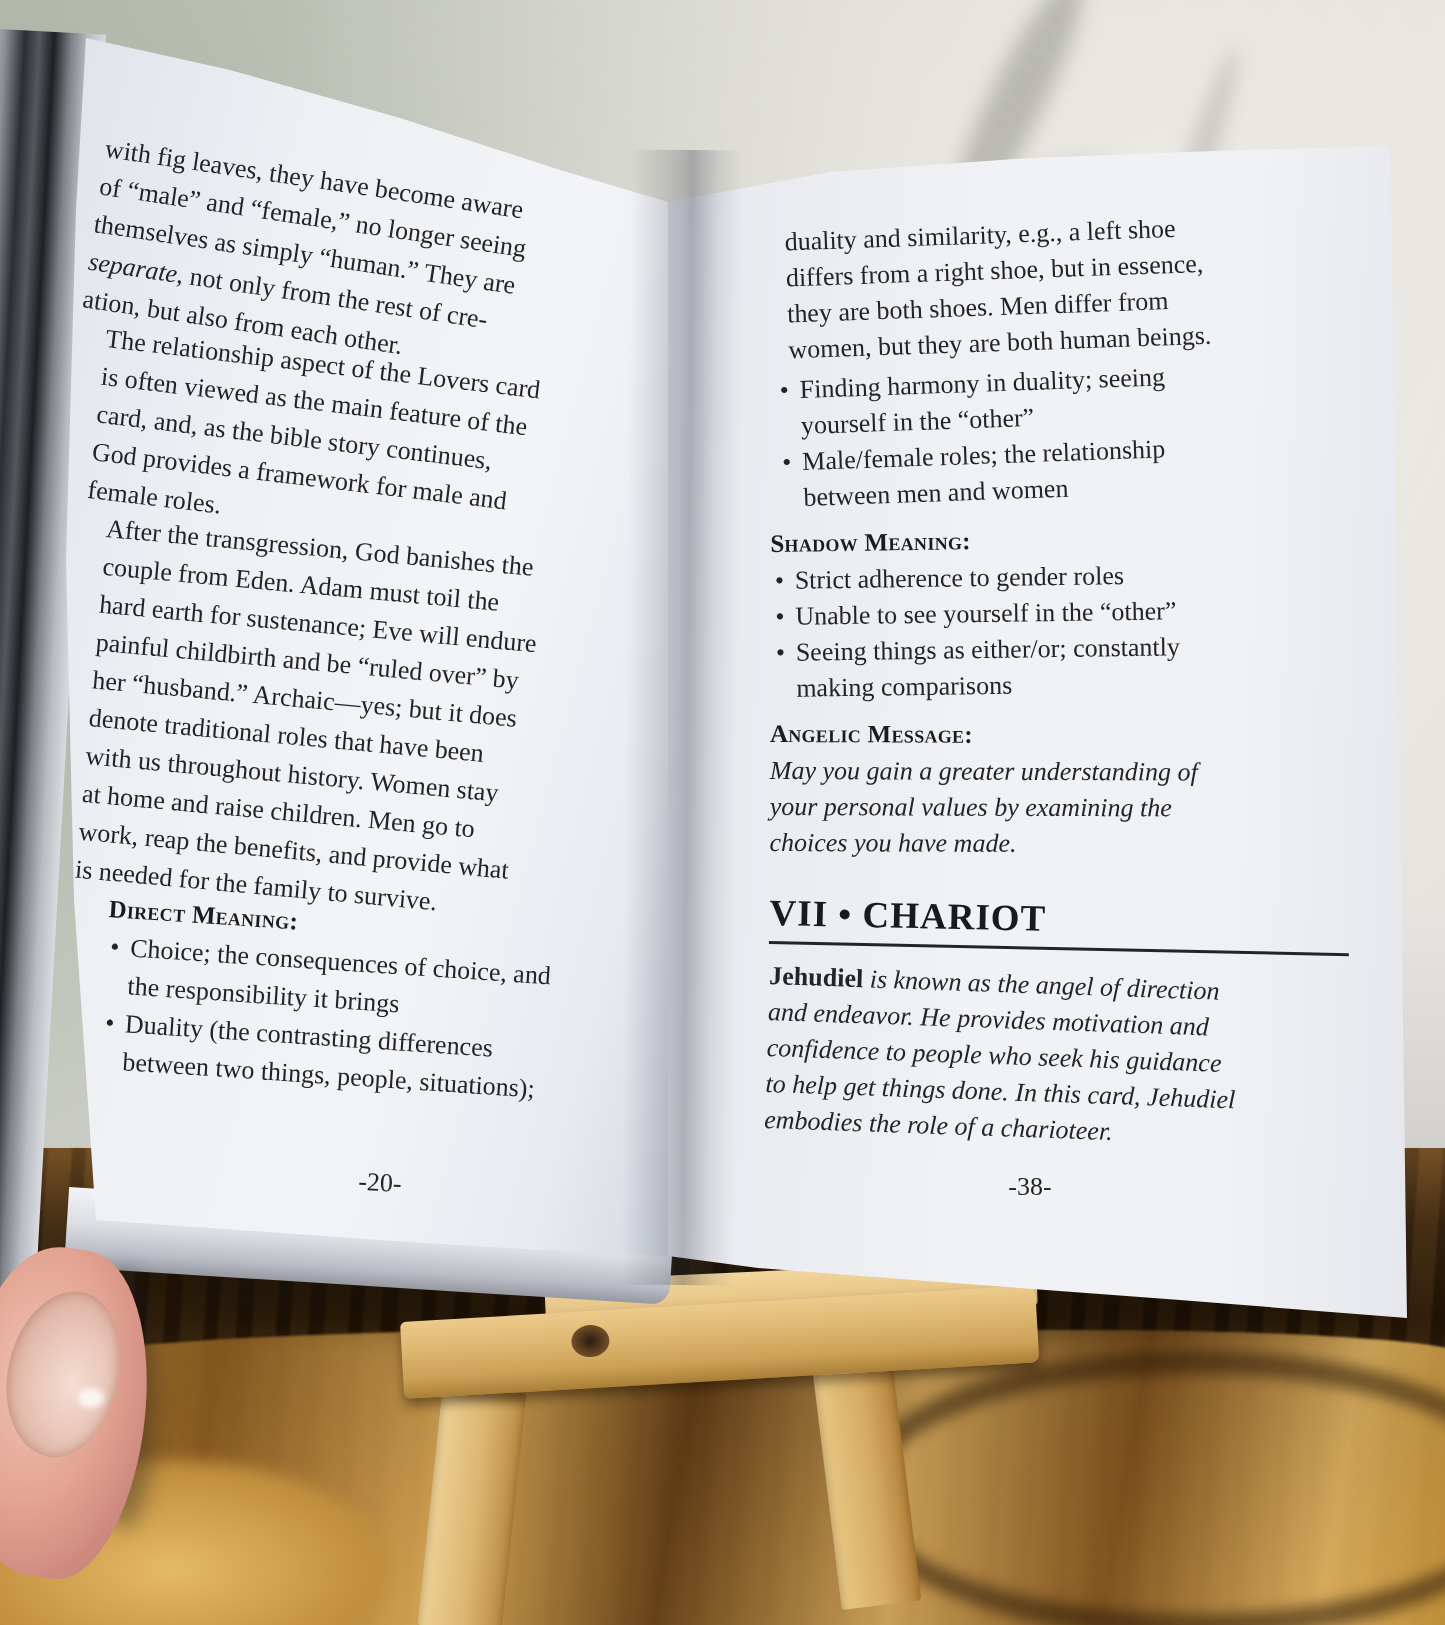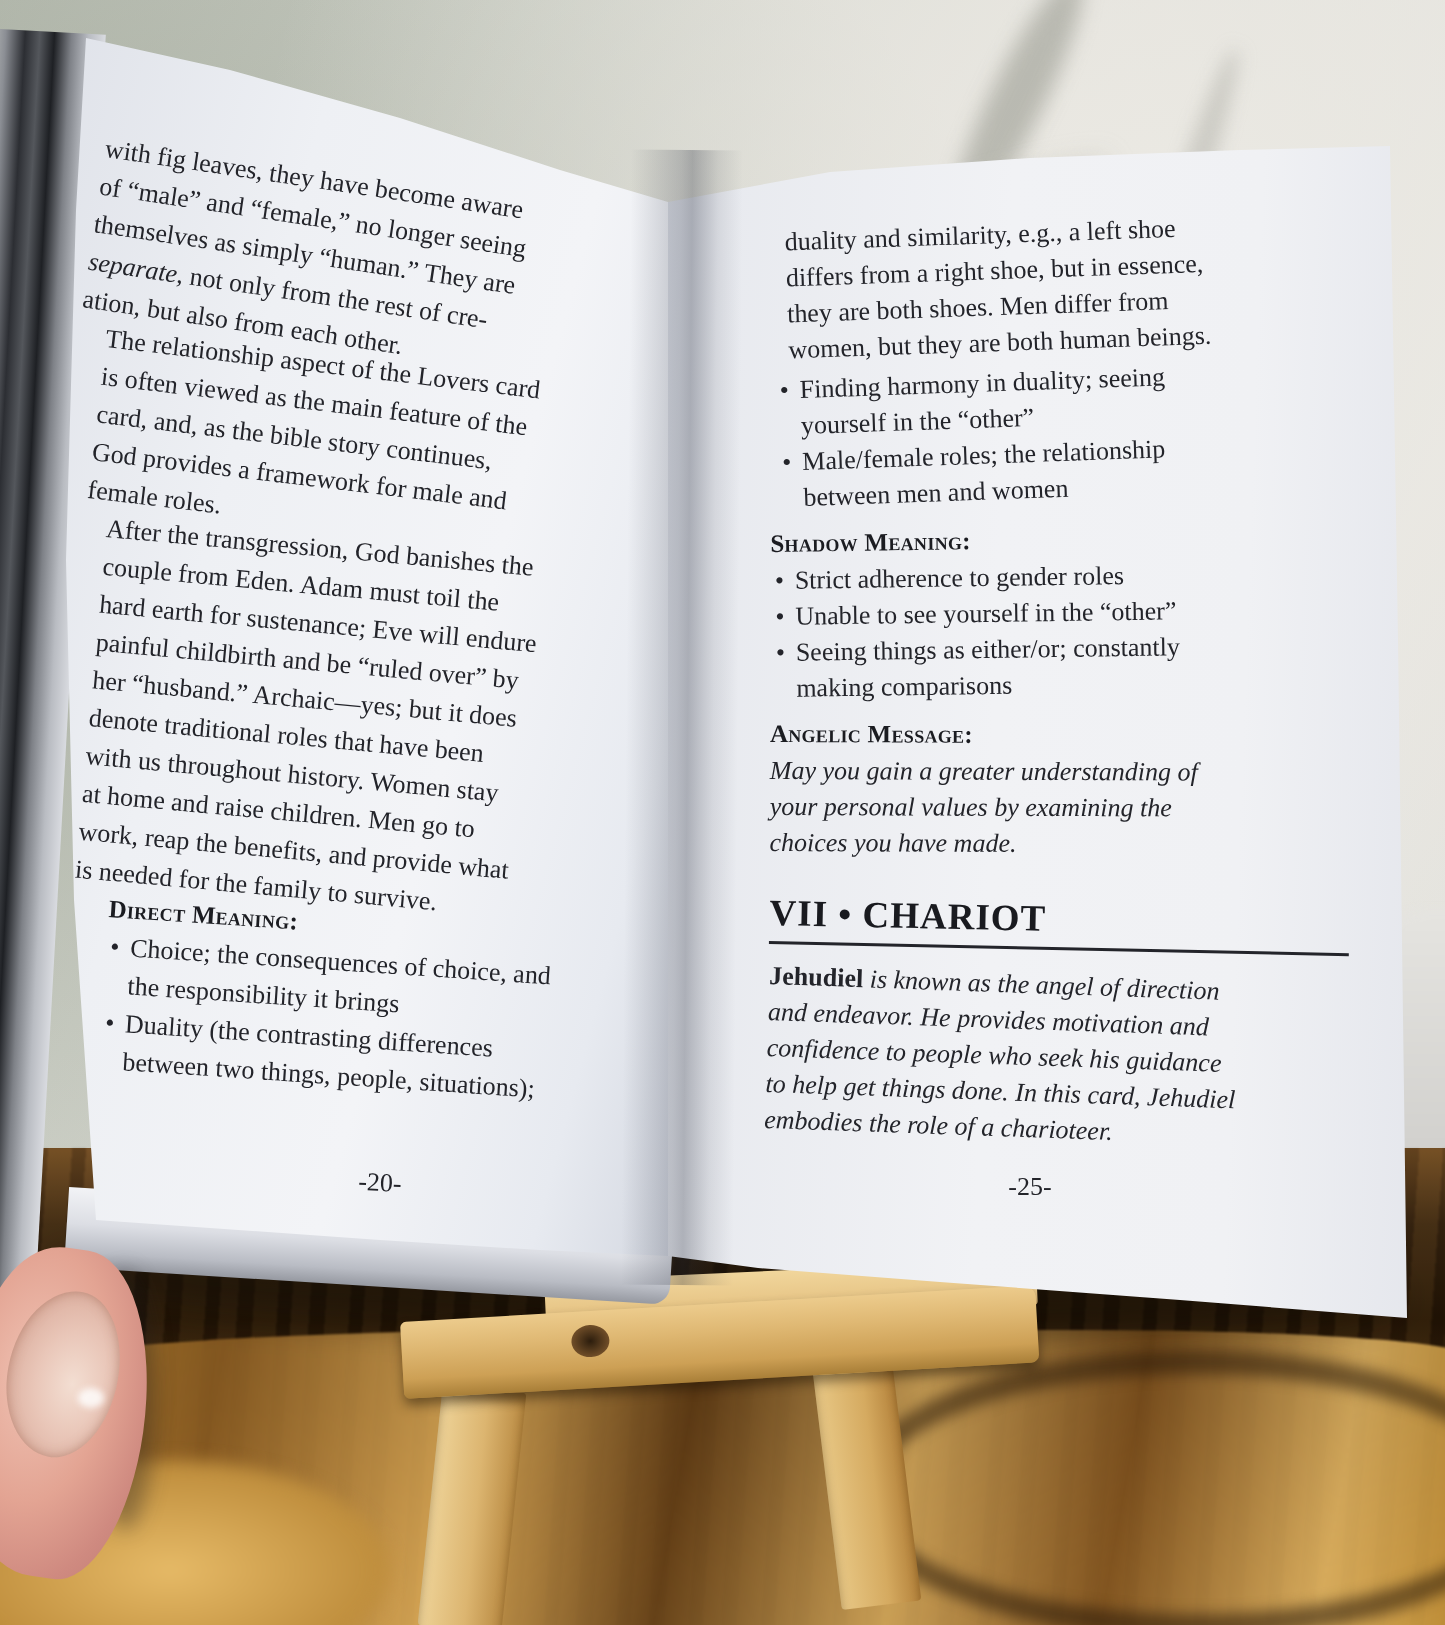--- a/index.html
+++ b/index.html
@@ -198,21 +198,21 @@
 your personal values by examining the
 choices you have made.</p>
       </div>
       <div class="rp-d">VII • CHARIOT</div>
       <p class="rp-e"><span class="bold">Jehudiel</span><span class="italic"> is known as the angel of direction
 and endeavor. He provides motivation and
 confidence to people who seek his guidance
 to help get things done. In this card, Jehudiel
 embodies the role of a charioteer.</span></p>
     </div>
-    <div class="page-number rp-number">-25-</div>
+    <div class="page-number rp-number">-38-</div>
   </div>
 
   <div class="abs gutter-shadow"></div>
 
   <div class="abs" style="left:95px;top:1270px;width:60px;height:260px;background:rgba(30,25,28,.35);filter:blur(10px);border-radius:50%;"></div>
   <div class="abs" style="left:-30px;top:1248px;width:175px;height:330px;transform:rotate(8deg);
        background:radial-gradient(ellipse at 35% 40%,#f0c3b4 0%,#e3a493 45%,#cf8a80 75%,#c07c74 100%);
        border-radius:48% 52% 45% 55% / 40% 60% 55% 45%;"></div>
   <div class="abs" style="left:8px;top:1290px;width:110px;height:168px;transform:rotate(10deg);
        background:radial-gradient(ellipse at 60% 55%,#f3ded2 0%,#e9c6b8 40%,#dcaf9f 75%,#cfa090 100%);

